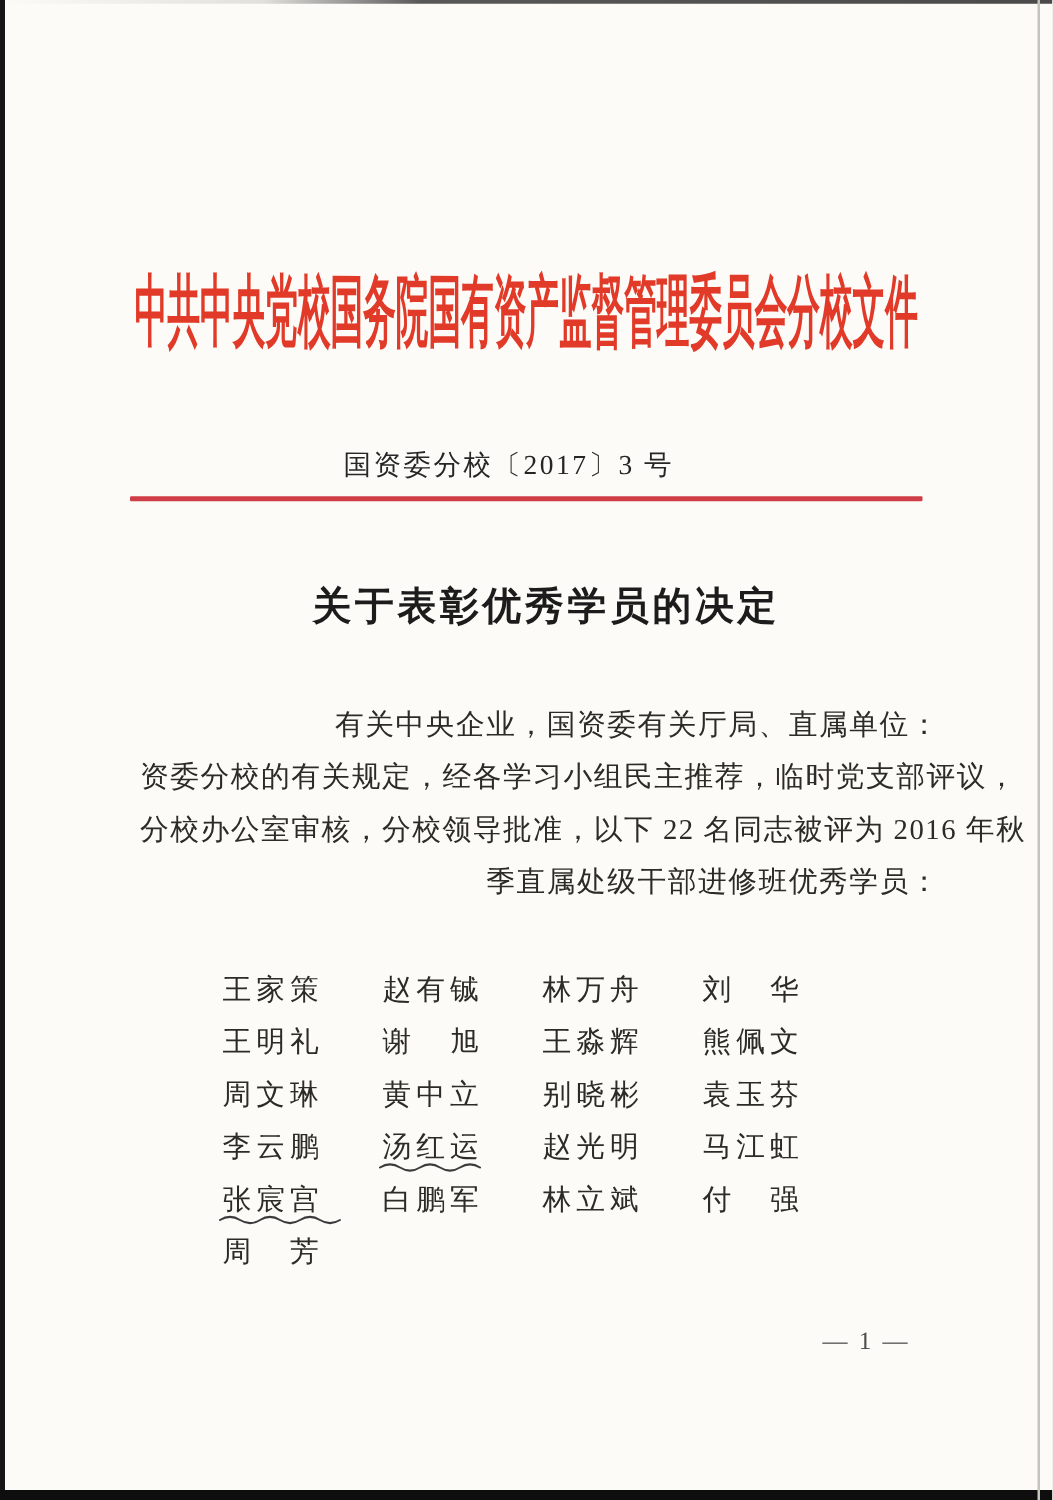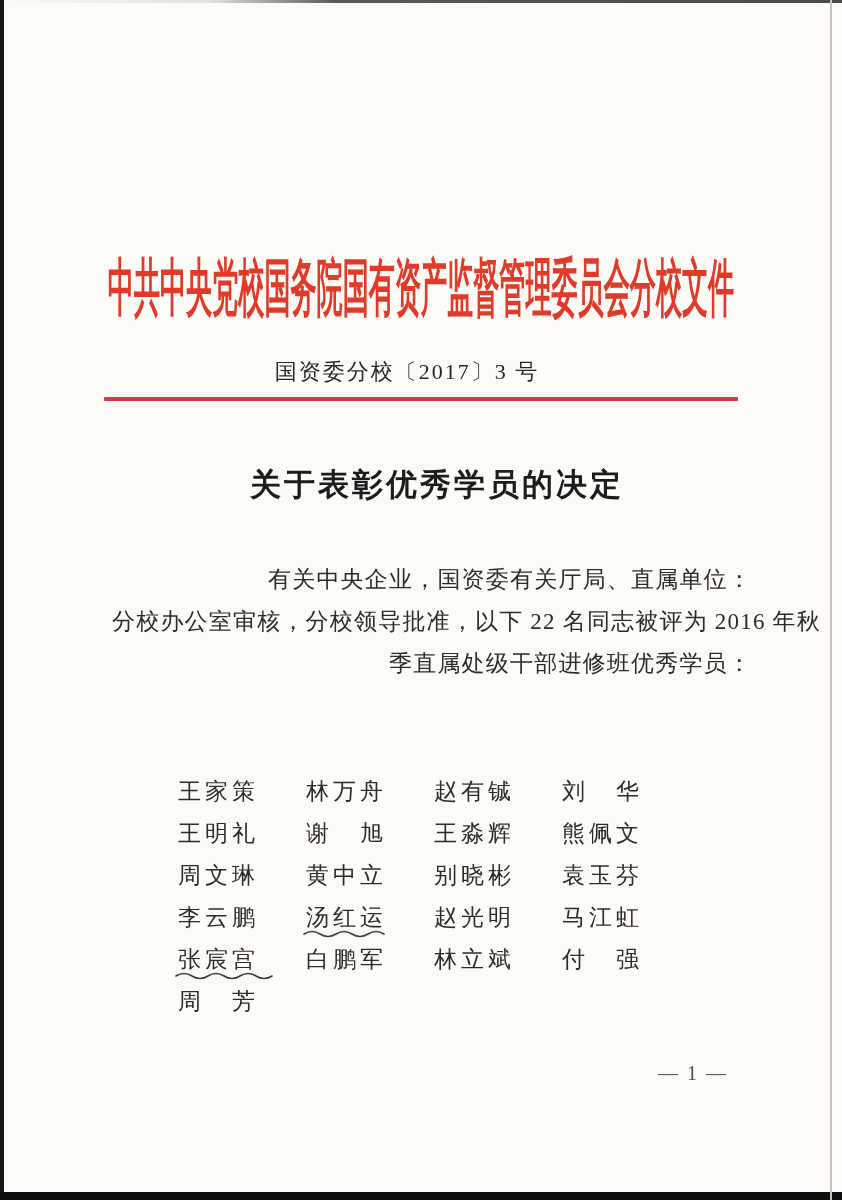--- a/index.html
+++ b/index.html
@@ -26,21 +26,20 @@
   .red-header {
     position: absolute;
     top: 212px;
     left: 0;
     width: 842px;
     height: 76px;
     display: flex;
     justify-content: center;
     align-items: center;
     white-space: nowrap;
-    margin-top: 38px;
   }
   .red-header .stretch {
     display: inline-block;
     font-size: 58px;
     font-weight: bold;
     letter-spacing: 0;
     transform: scaleX(0.45) scaleY(1.08);
     transform-origin: center center;
   }
   .doc-number {
@@ -142,29 +141,30 @@
 
   <div class="doc-number">国资委分校〔2017〕3 号</div>
 
   <div class="red-line" style="background: rgb(207, 62, 71);"></div>
 
   <h1 class="doc-title">关于表彰优秀学员的决定</h1>
 
   <div class="body-block">
     <div class="body-line">有关中央企业，国资委有关厅局、直属单位：</div>
     <div id="paragraph">
+        <div class="body-line">资委分校的有关规定，经各学习小组民主推荐，临时党支部评议，</div>
         <div class="body-line">分校办公室审核，分校领导批准，以下 22 名同志被评为 2016 年秋</div>
         <div class="body-line">季直属处级干部进修班优秀学员：</div>
       </div>
   </div>
 
   <div class="names-grid" id="names-grid">
       <div class="name-cell">王家策</div>
+      <div class="name-cell">赵有铖</div>
       <div class="name-cell">林万舟</div>
-      <div class="name-cell">赵有铖</div>
       <div class="name-cell">刘　华</div>
       <div class="name-cell">王明礼</div>
       <div class="name-cell">谢　旭</div>
       <div class="name-cell">王淼辉</div>
       <div class="name-cell">熊佩文</div>
       <div class="name-cell">周文琳</div>
       <div class="name-cell">黄中立</div>
       <div class="name-cell">别晓彬</div>
       <div class="name-cell">袁玉芬</div>
       <div class="name-cell">李云鹏</div>

